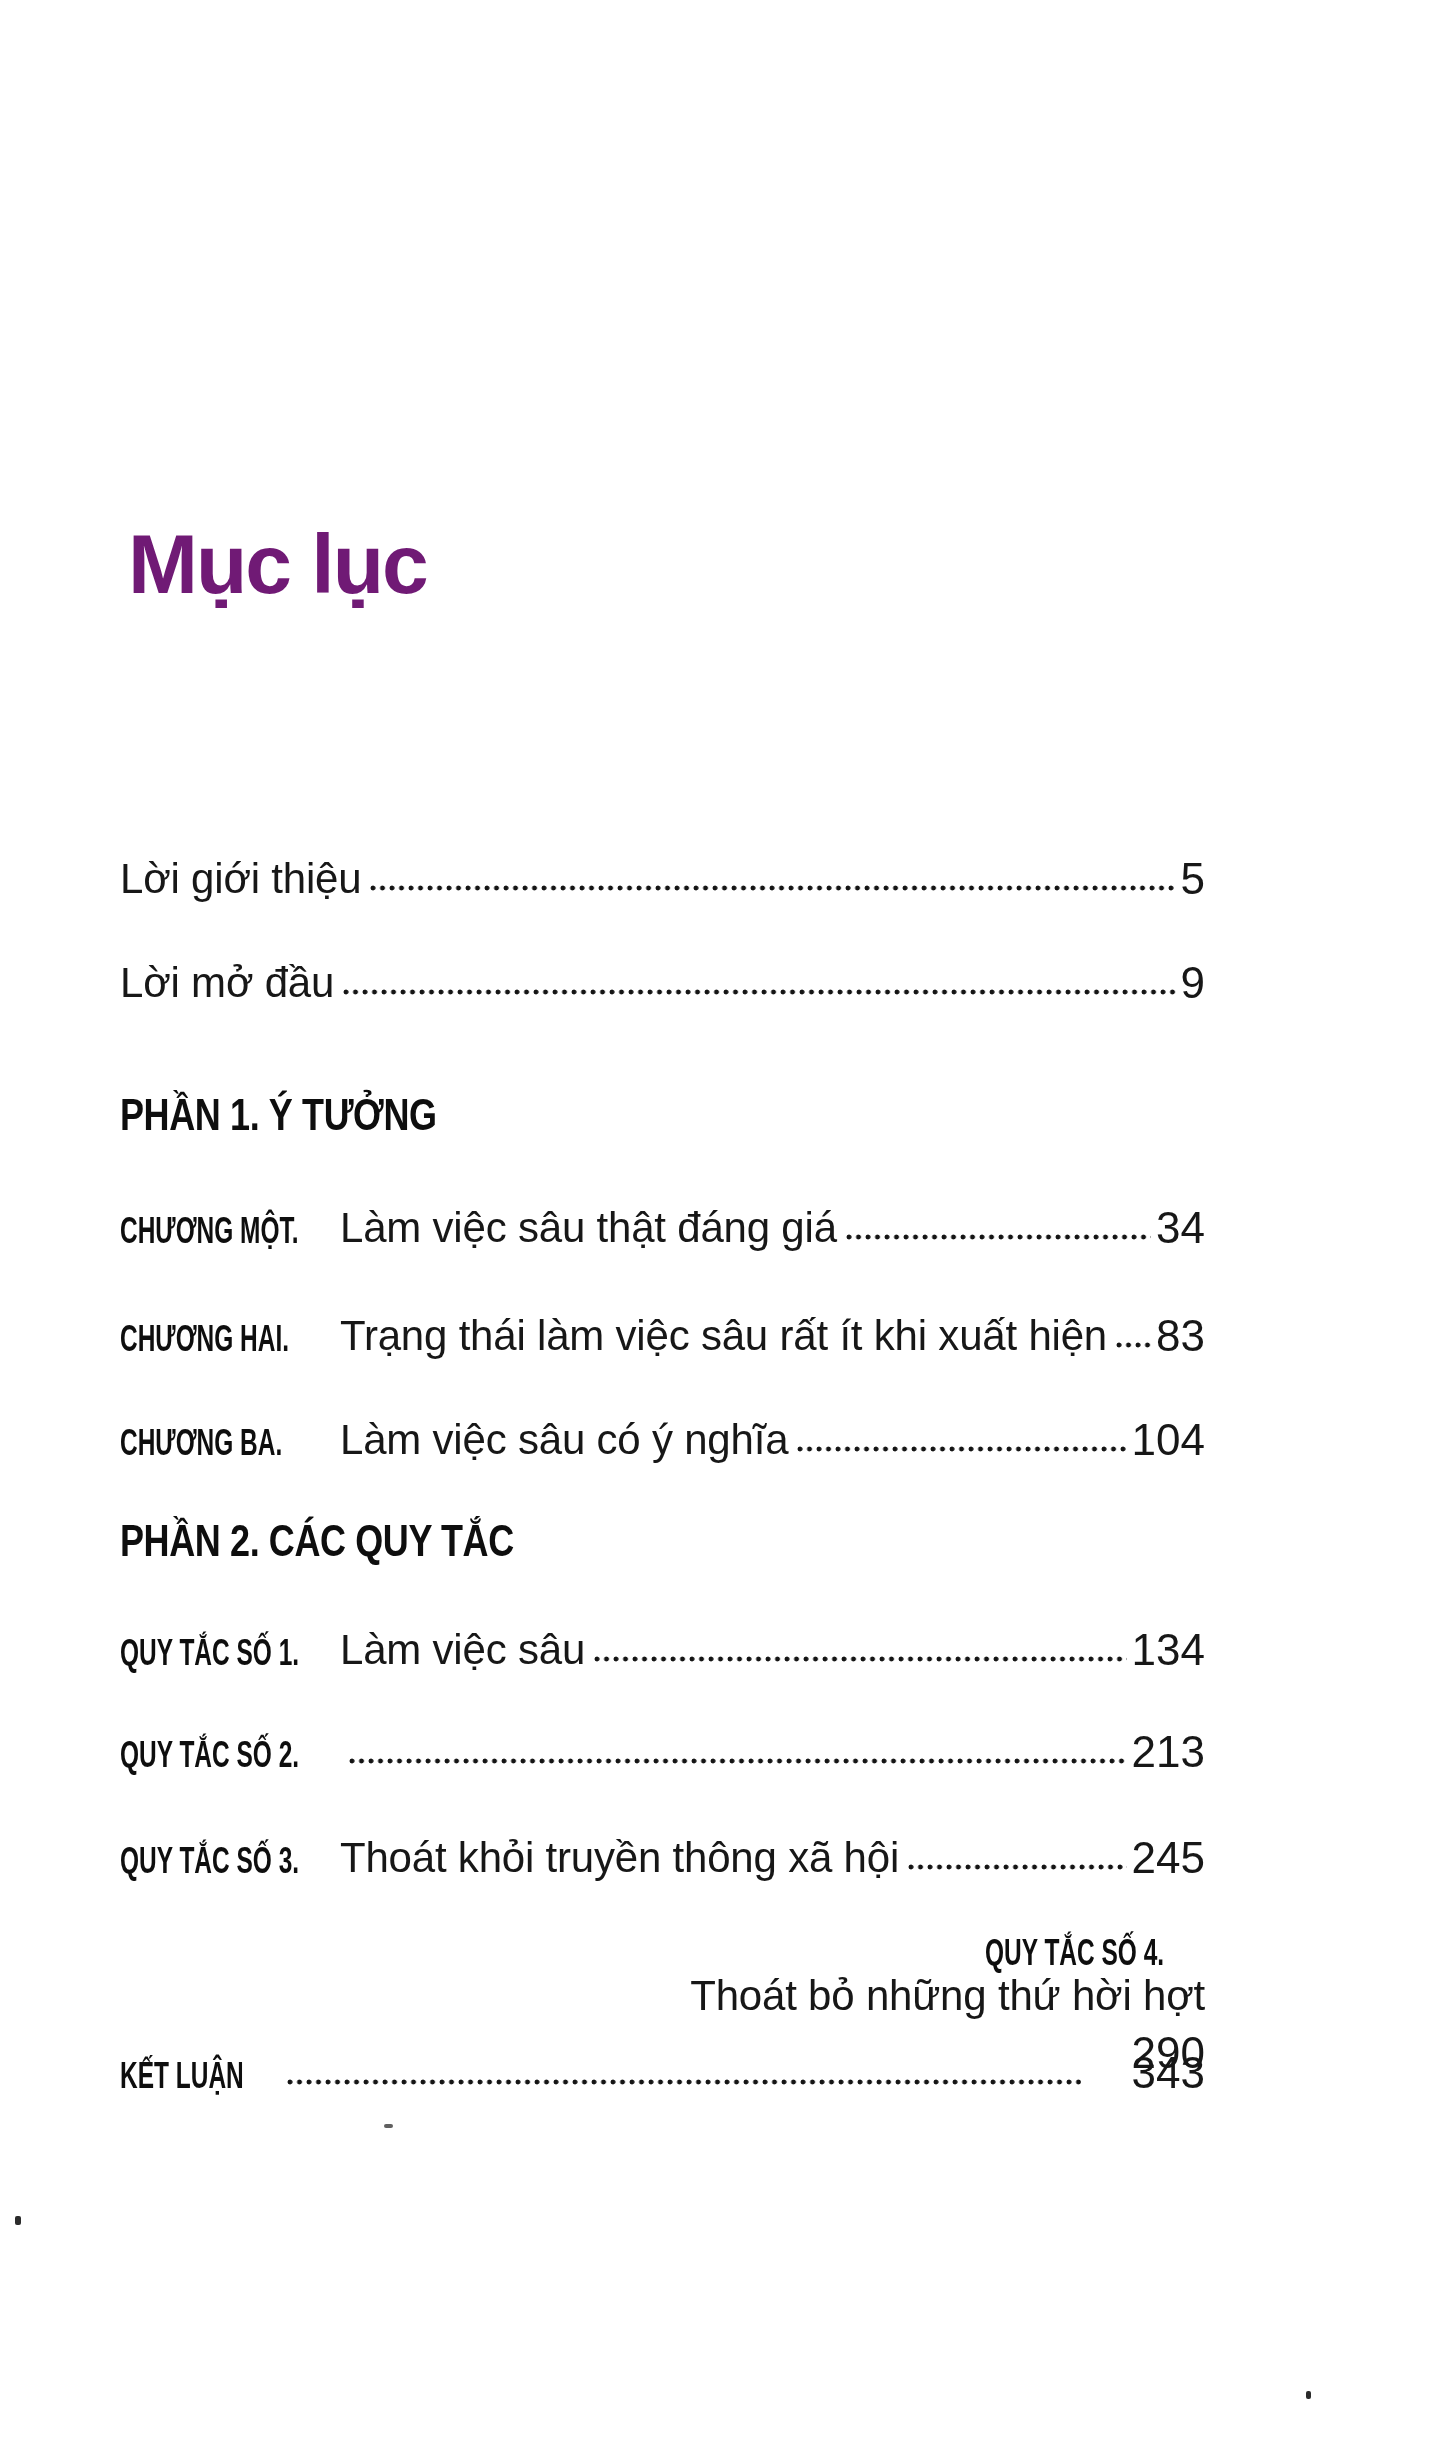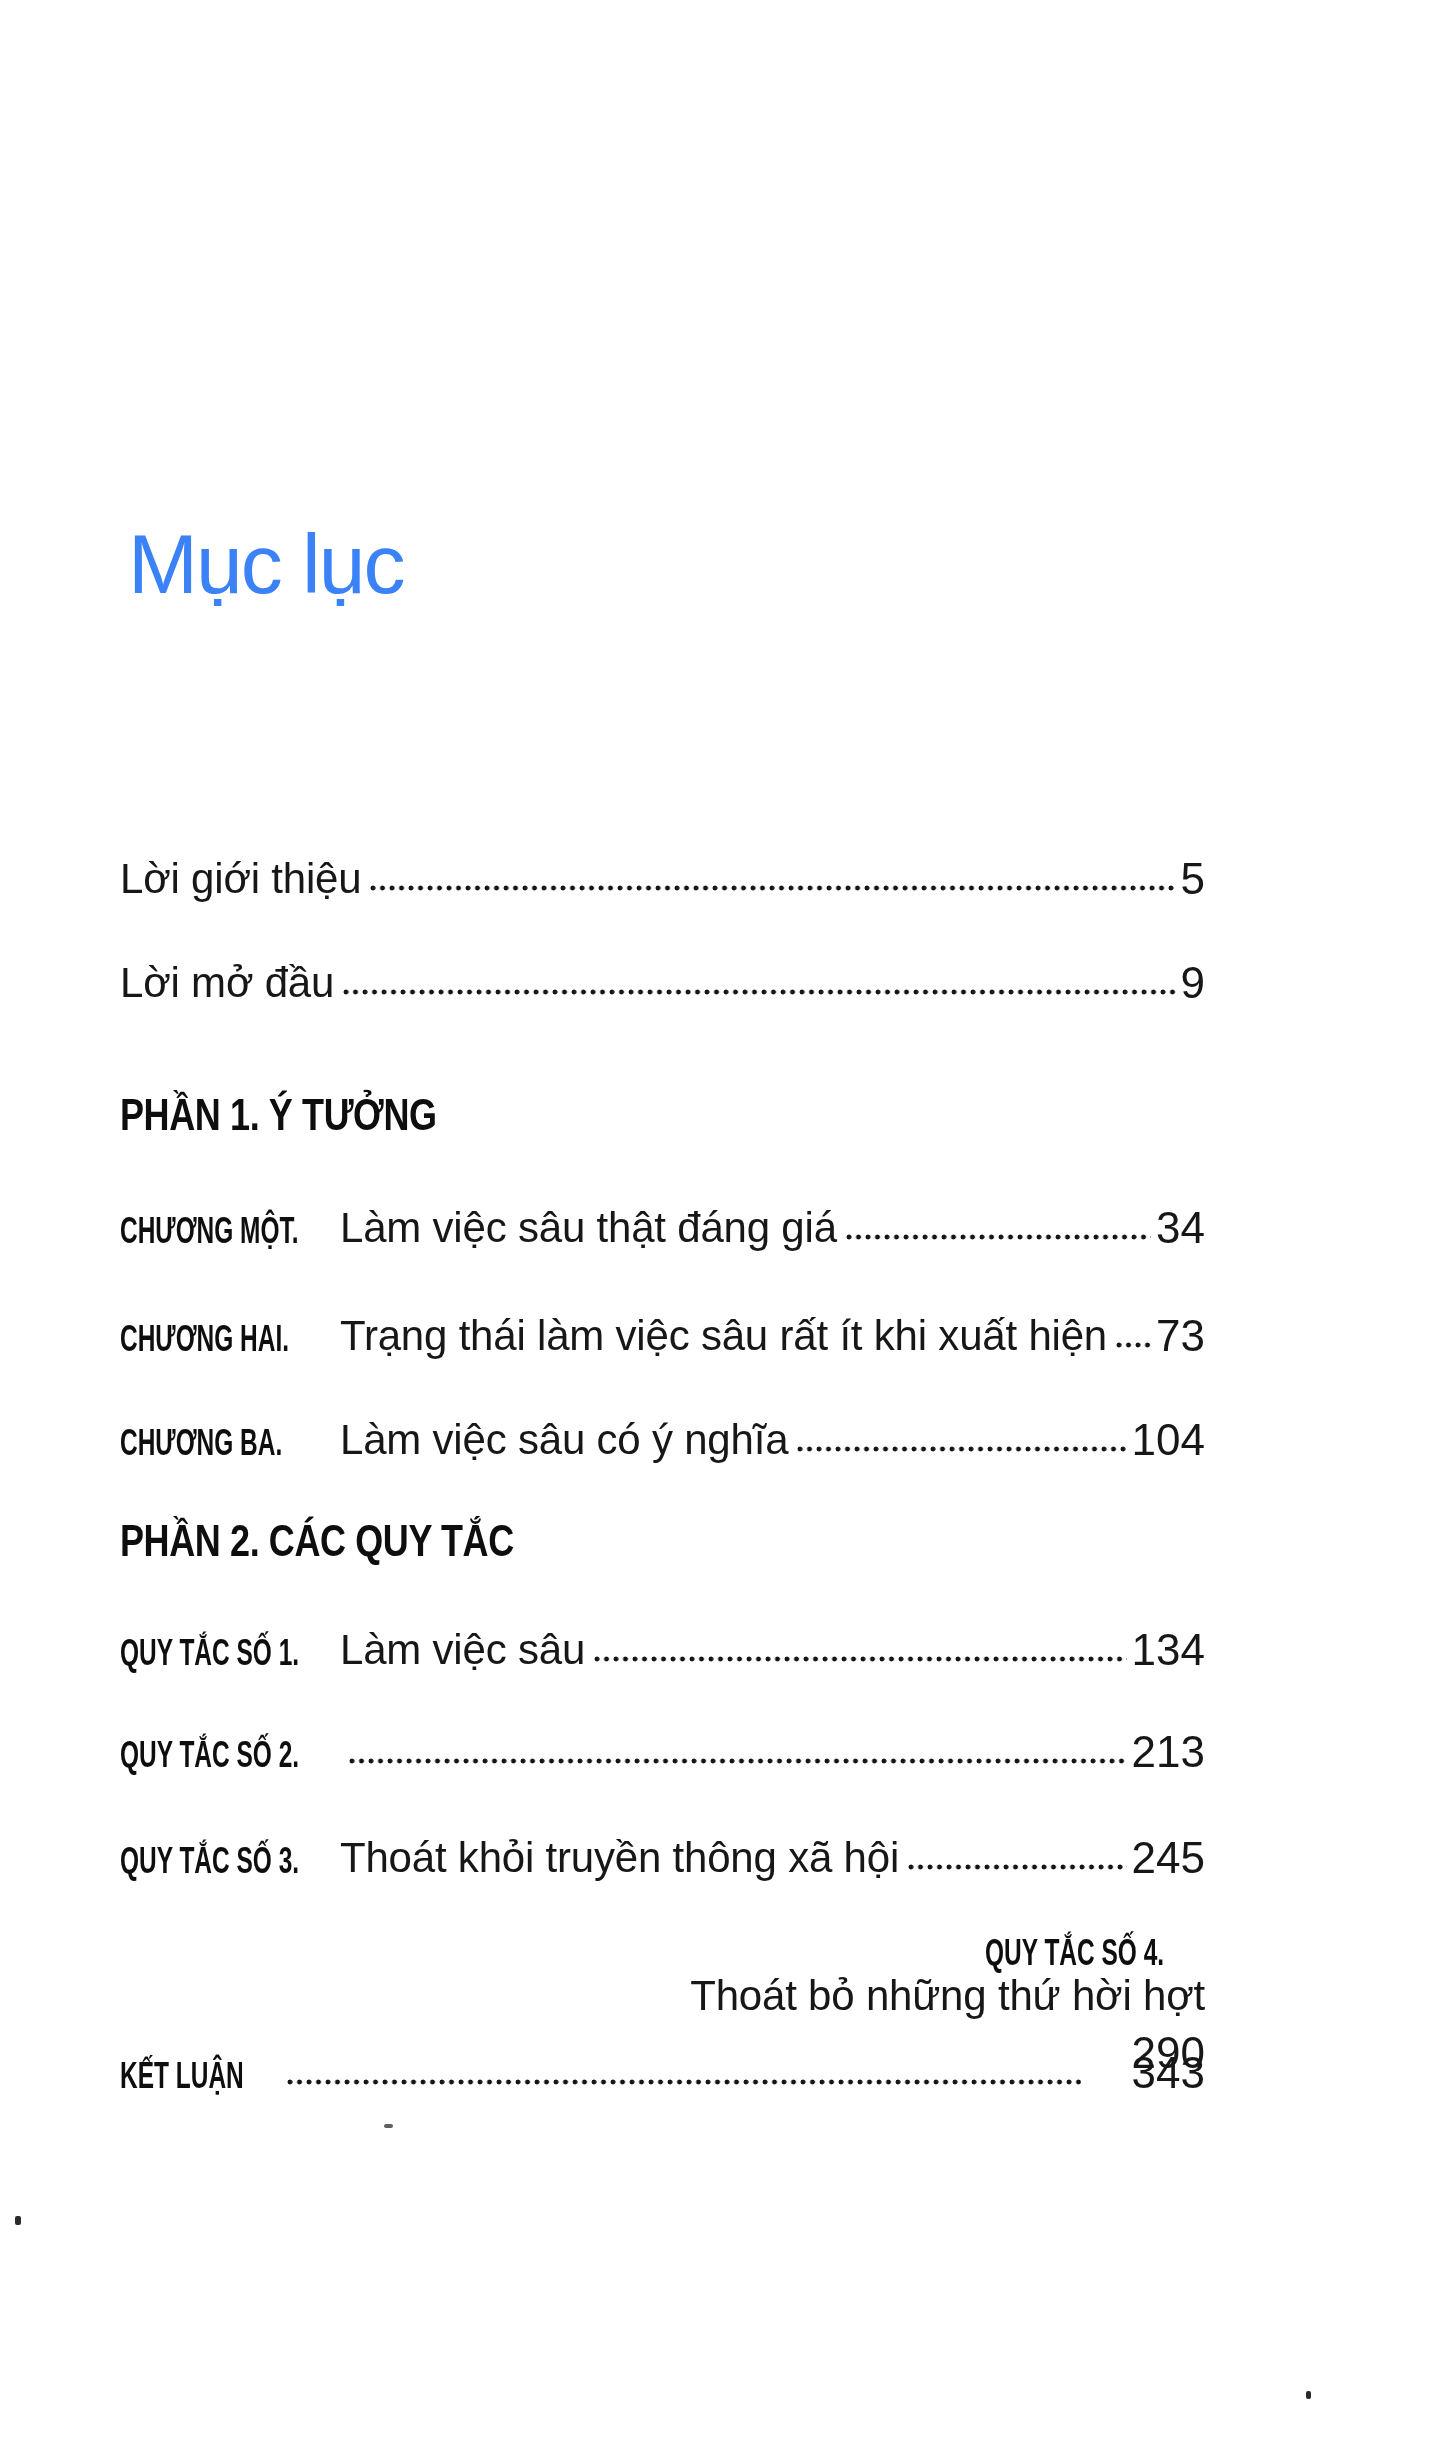--- a/index.html
+++ b/index.html
@@ -8,22 +8,22 @@
     background:#ffffff;
     font-family:"Liberation Sans", sans-serif;
     color:#151515;
     position:relative;
     overflow:hidden;
   }
   .page{position:absolute;inset:0;}
   h1.book-toc-title{
     position:absolute;left:128px;top:522px;
     margin:0;
-    font-size:84px;font-weight:400;letter-spacing:-2px;
-    line-height:1;color:#3b82f6;text-align:right;
+    font-size:84px;font-weight:700;letter-spacing:-2px;
+    line-height:1;color:#701a75;text-align:right;
   }
   .row{
     position:absolute;left:120px;width:1085px;height:60px;
     display:flex;align-items:flex-end;
   }
   .row .title{
     font-size:42px;font-weight:400;line-height:1.1;
     letter-spacing:-0.2px;white-space:nowrap;color:#171717;
   }
   .row .label{
@@ -90,21 +90,21 @@
       <div class="row row-chapter">
         <span class="label">CHƯƠNG MỘT.</span>
         <span class="title">Làm việc sâu thật đáng giá</span>
         <span class="leader"></span>
         <span class="pagenum">34</span>
       </div>
       <div class="row row-chapter">
         <span class="label">CHƯƠNG HAI.</span>
         <span class="title">Trạng thái làm việc sâu rất ít khi xuất hiện</span>
         <span class="leader"></span>
-        <span class="pagenum">73</span>
+        <span class="pagenum">83</span>
       </div>
       <div class="row row-chapter">
         <span class="label">CHƯƠNG BA.</span>
         <span class="title">Làm việc sâu có ý nghĩa</span>
         <span class="leader"></span>
         <span class="pagenum">104</span>
       </div>
       <div class="row row-section">
         <span class="title">PHẦN 2. CÁC QUY TẮC</span>
       </div>

